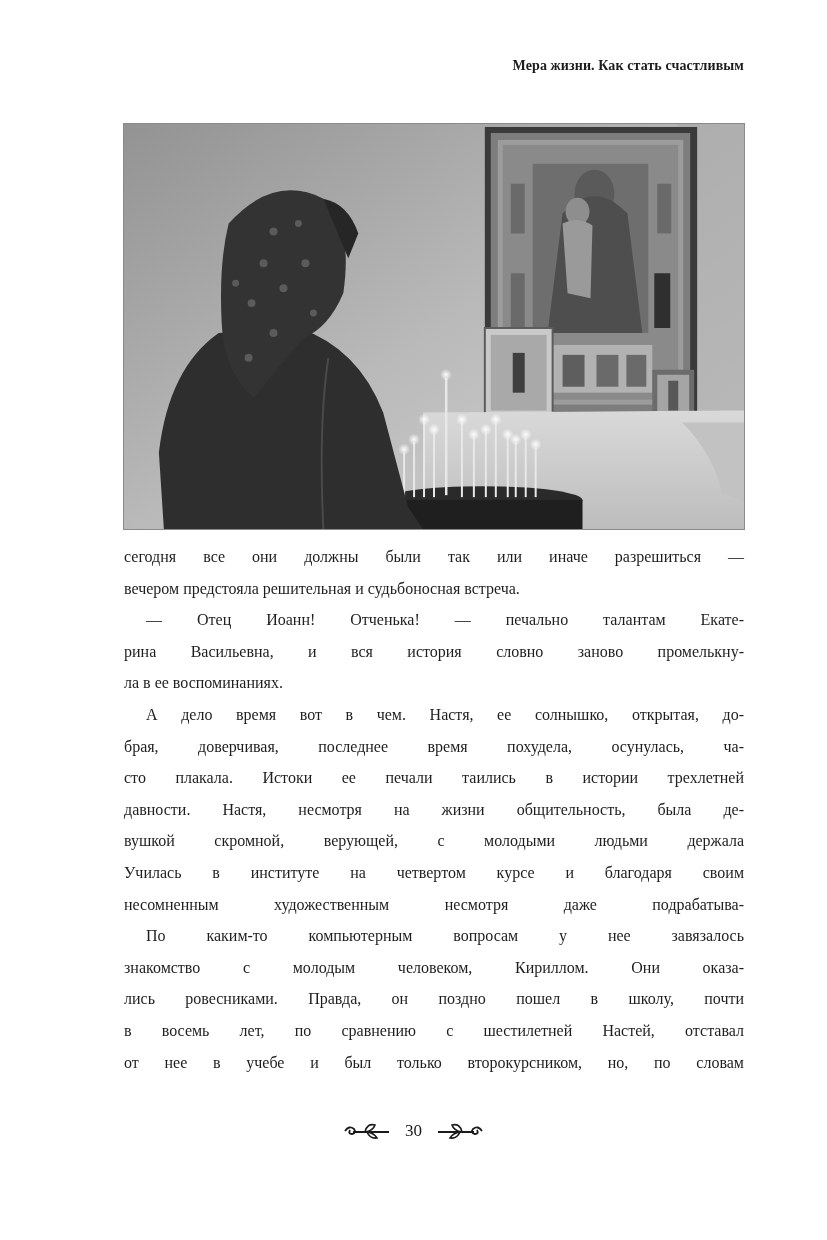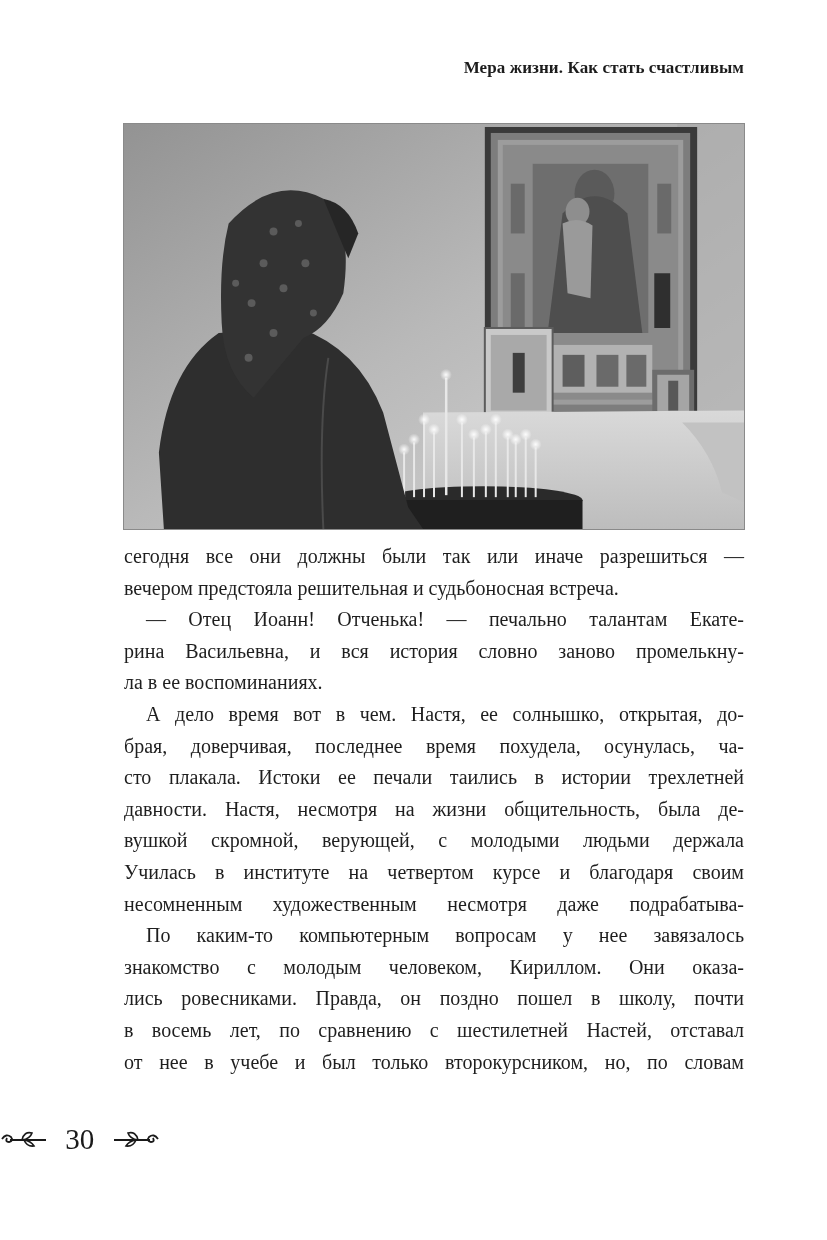--- a/index.html
+++ b/index.html
@@ -2,39 +2,39 @@
 <html><head>
 <meta charset="utf-8">
 <style>
   html, body { margin: 0; padding: 0; }
   body {
     width: 827px; height: 1240px; background: #ffffff; position: relative; overflow: hidden;
     font-family: "Liberation Serif", "DejaVu Serif", serif; color: #1a1a1a;
   }
   .running-head {
     position: absolute; top: 58px; left: 300px; width: 444px; text-align: right;
-    font-weight: bold; font-size: 17px; letter-spacing: 0.1px; color: #1c1c1c;
+    font-weight: bold; font-size: 14px; letter-spacing: 0.1px; color: #1c1c1c;
   }
   .photo {
     position: absolute; left: 123px; top: 123px; width: 622px; height: 407px;
     overflow: hidden; border: 1px solid #8a8a8a; box-sizing: border-box;
     background: linear-gradient(180deg, #9a9a9a 0%, #b4b4b4 35%, #c9c9c9 70%, #d0d0d0 100%);
   }
   .photo svg { display: block; width: 100%; height: 100%; }
   .body-text {
     position: absolute; left: 124px; top: 541px; width: 620px;
-    font-size: 20px; line-height: 31.6px; color: #1e1e1e;
+    font-size: 16px; line-height: 31.6px; color: #1e1e1e;
     text-align: justify;
   }
   .body-text .line { display: block; text-align: justify; text-align-last: justify; white-space: nowrap; }
   .body-text .line.last { text-align-last: left; }
   .body-text .indent { padding-left: 22px; }
   .folio {
-    position: absolute; top: 1120px; left: 0; width: 827px; text-align: left;
-    font-size: 29px; color: #1a1a1a;
+    position: absolute; top: 1120px; left: 0; width: 827px; text-align: center;
+    font-size: 17px; color: #1a1a1a;
   }
   .folio .orn { display: inline-block; vertical-align: middle; width: 50px; height: 20px; }
   .folio .num { display: inline-block; vertical-align: middle; margin: 0 8px; }
 </style>
 </head>
 <body>
 
 <div class="running-head">Мера жизни. Как стать счастливым</div>
 
 <div class="photo">

